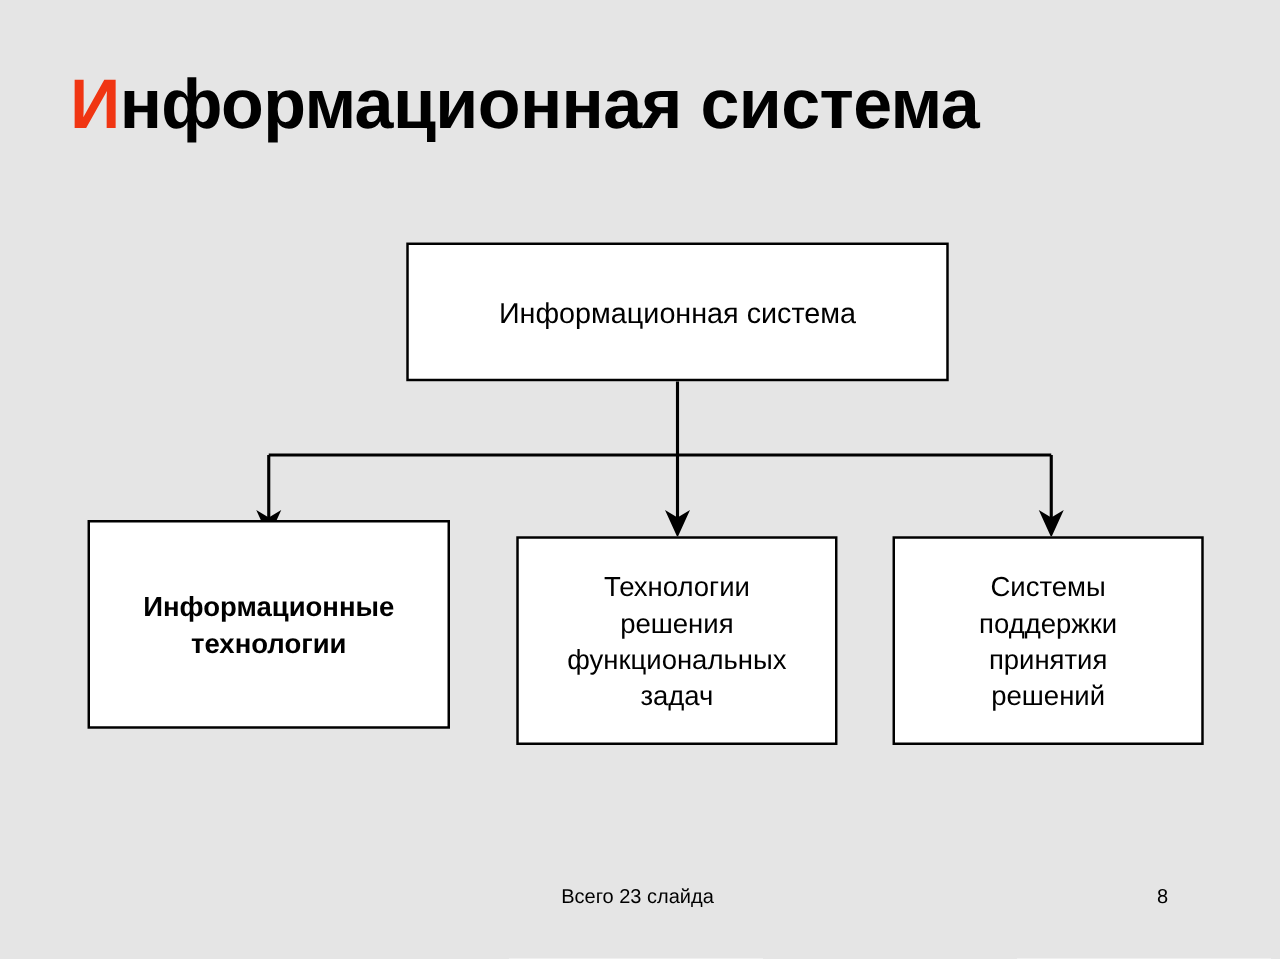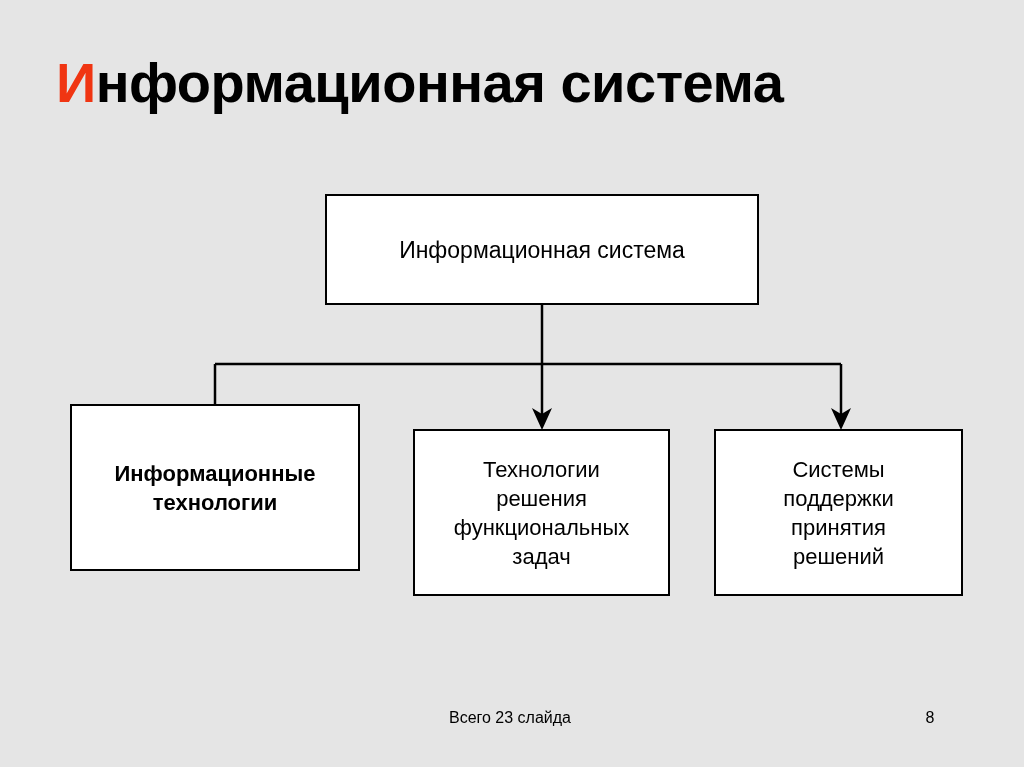--- a/index.html
+++ b/index.html
@@ -63,21 +63,21 @@
     height: 111px;
   }
   #node-root .node-text {
     font-size: 23px;
     line-height: 28px;
     font-weight: normal;
   }
 
   #node-it {
     left: 70px;
-    top: 404px;
+    top: 416px;
     width: 290px;
     height: 167px;
   }
   #node-it .node-text {
     font-size: 22px;
     line-height: 29px;
     font-weight: bold;
   }
 
   #node-tech {

